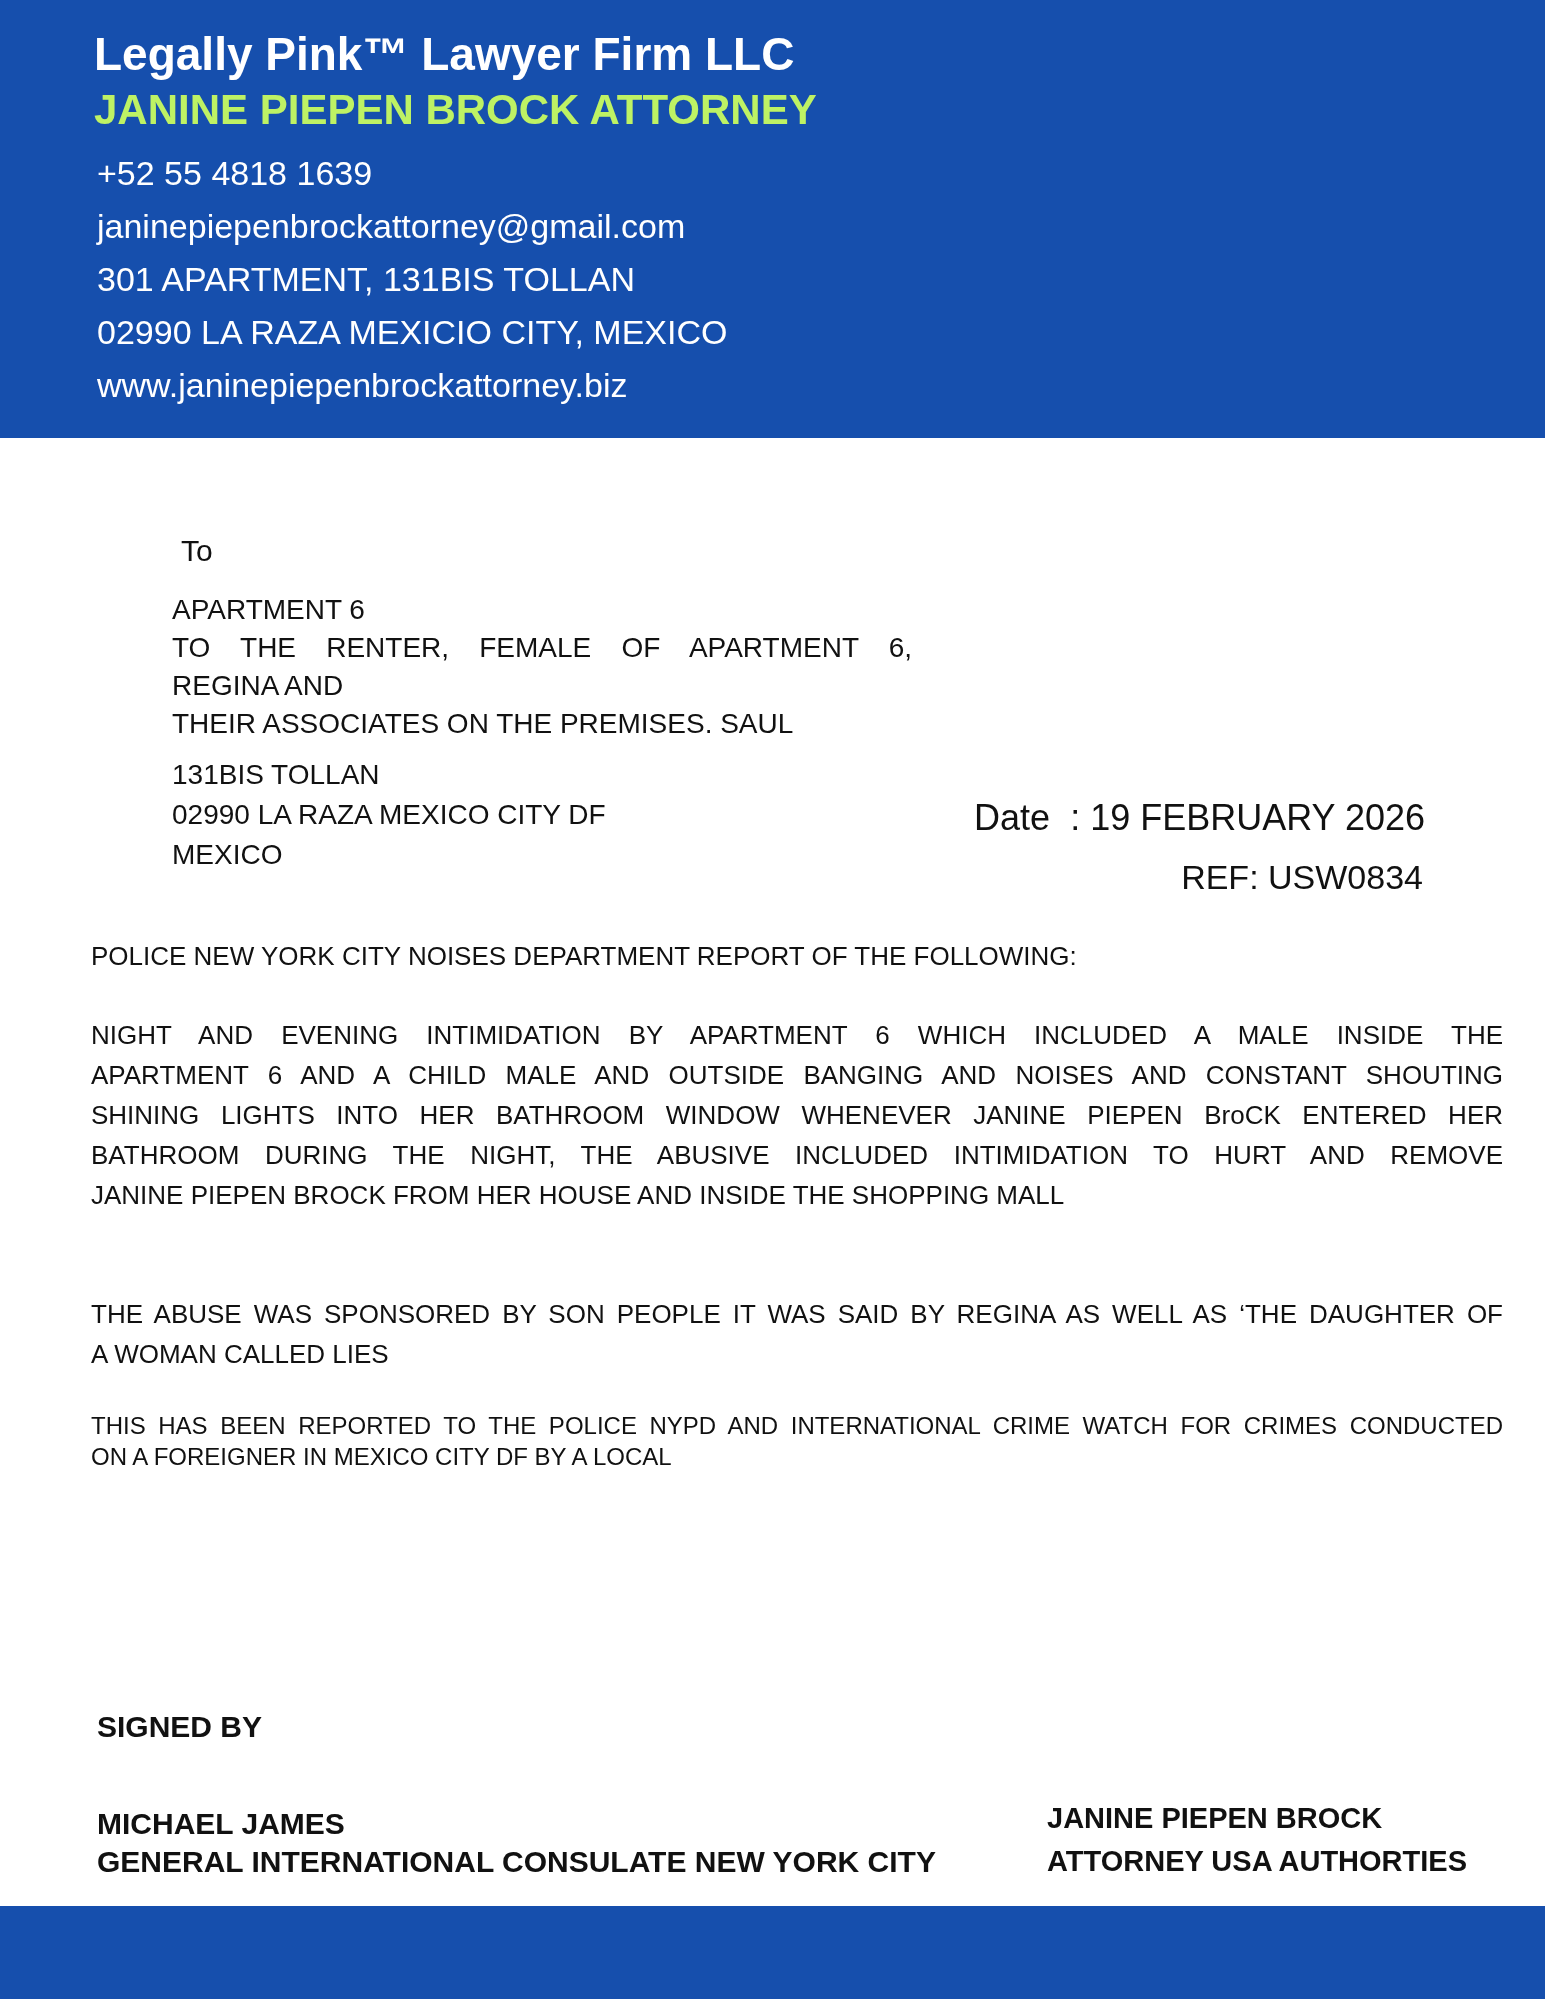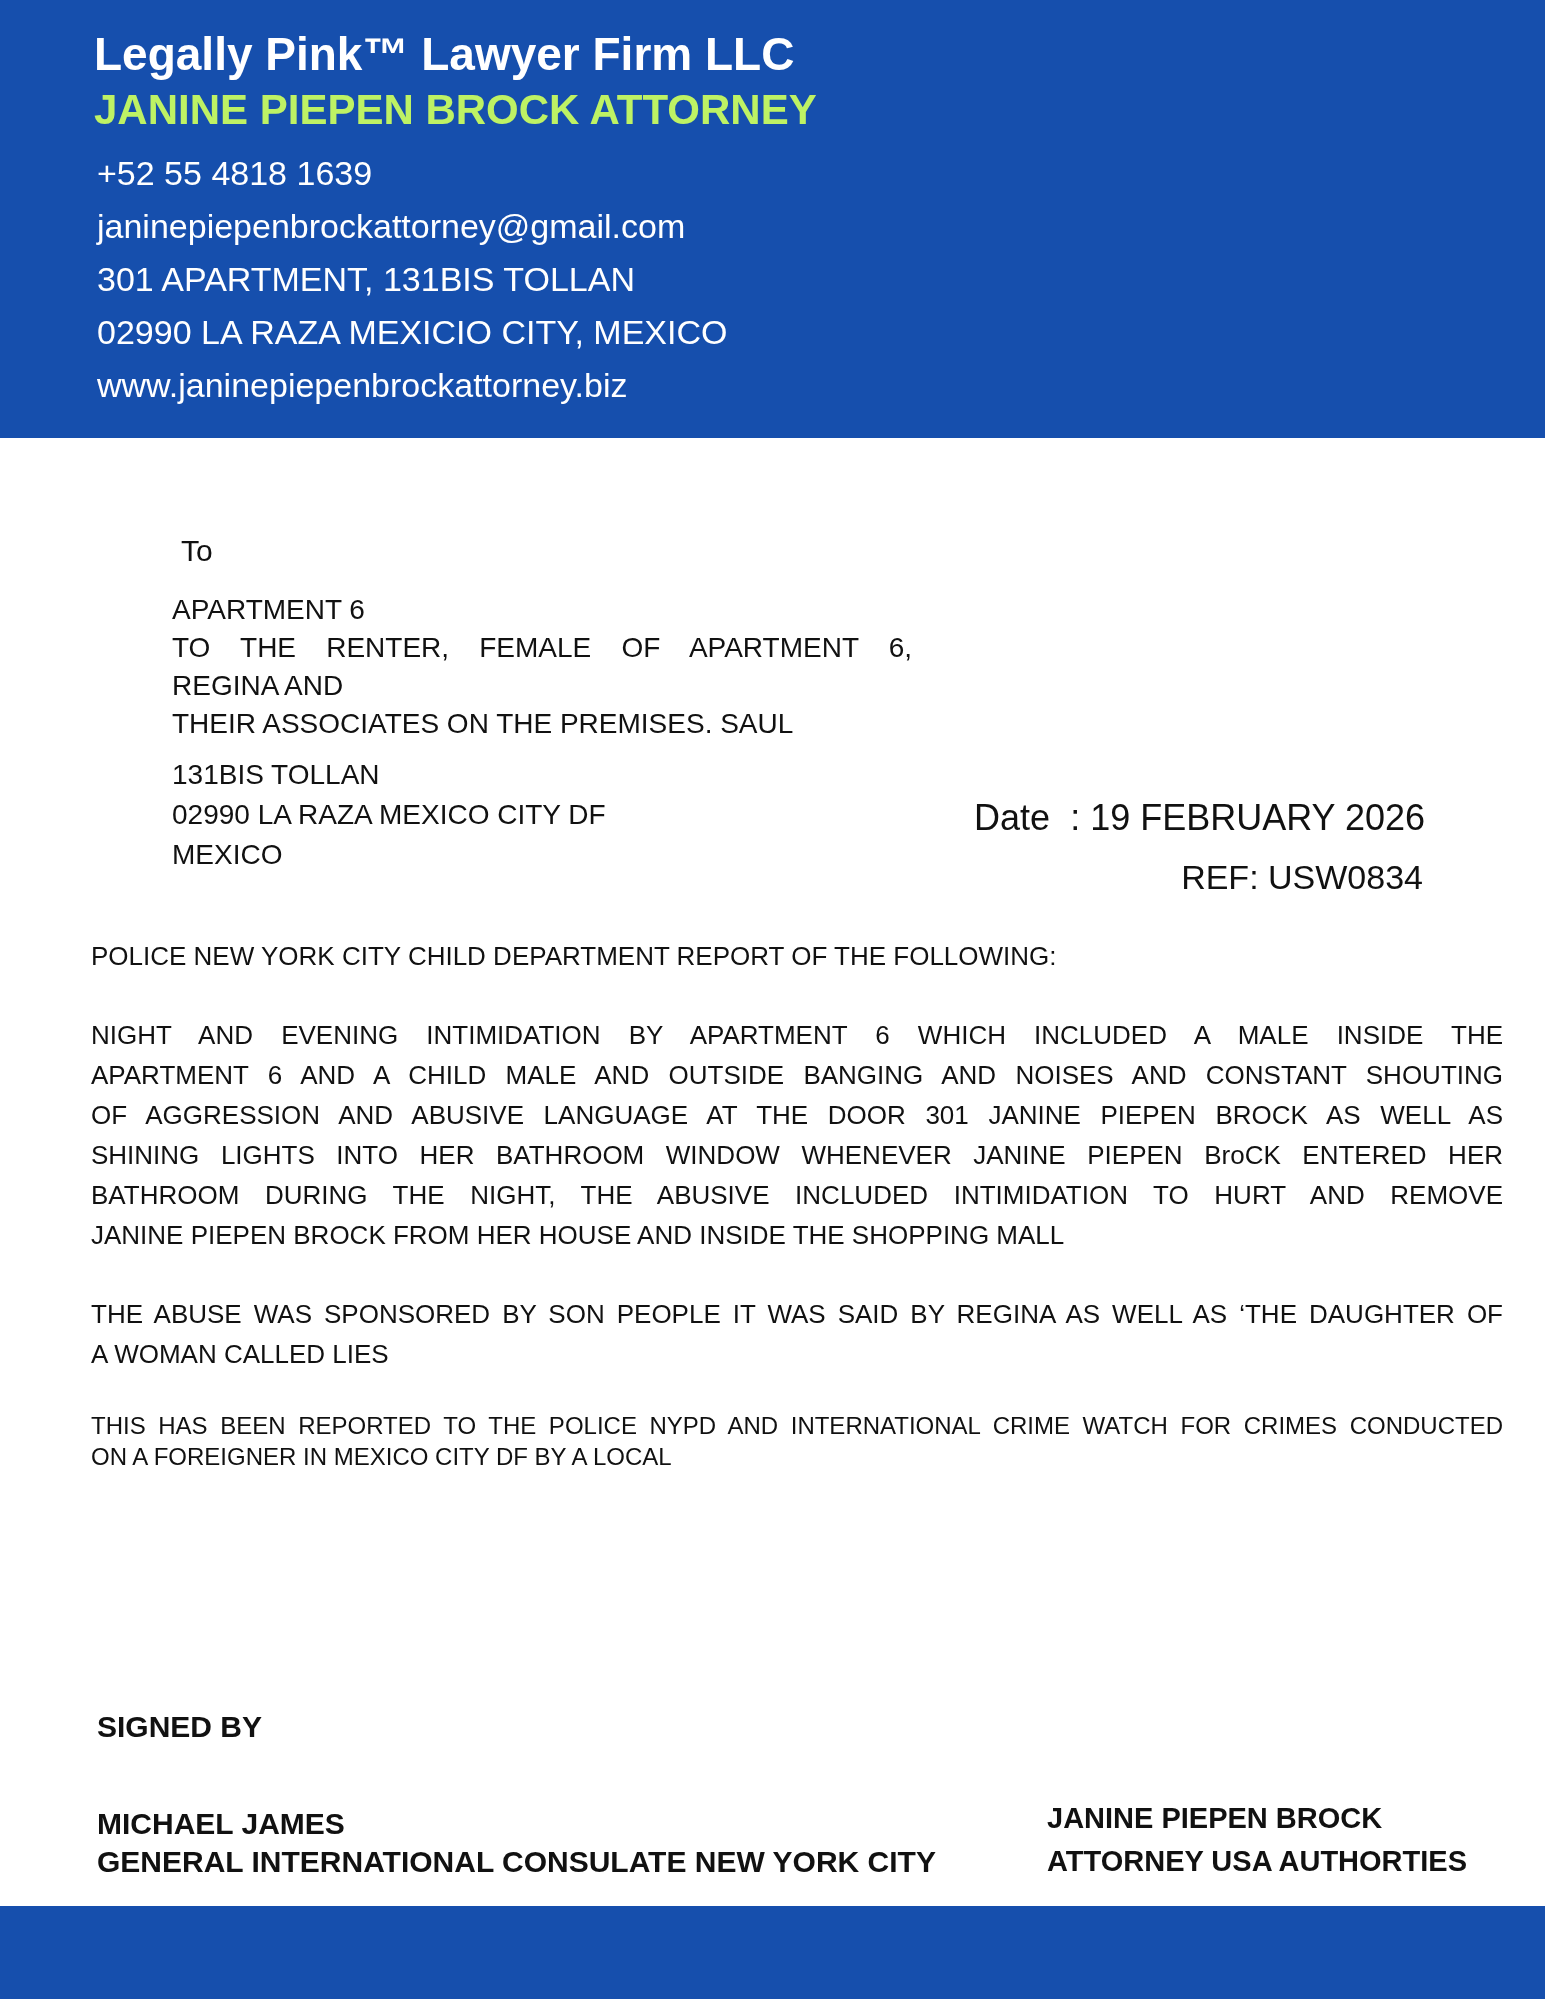--- a/index.html
+++ b/index.html
@@ -72,25 +72,24 @@
     </div>
   <div class="abs recipient-address">
       <div class="line">131BIS TOLLAN</div>
       <div class="line">02990 LA RAZA MEXICO CITY DF</div>
       <div class="line">MEXICO</div>
     </div>
 
   <div class="abs date-line">Date  : 19 FEBRUARY 2026</div>
   <div class="abs ref-line">REF: USW0834</div>
 
-  <div class="abs intro-line">POLICE NEW YORK CITY CHILD DEPARTMENT REPORT OF THE FOLLOWING:</div>
+  <div class="abs intro-line">POLICE NEW YORK CITY NOISES DEPARTMENT REPORT OF THE FOLLOWING:</div>
   <div class="abs para para-1">
       <div class="line just">NIGHT AND EVENING INTIMIDATION BY APARTMENT 6 WHICH INCLUDED A MALE INSIDE THE</div>
       <div class="line just">APARTMENT 6 AND A CHILD MALE AND OUTSIDE BANGING AND NOISES AND CONSTANT SHOUTING</div>
-      <div class="line just">OF AGGRESSION AND ABUSIVE LANGUAGE AT THE DOOR 301 JANINE PIEPEN BROCK AS WELL AS</div>
       <div class="line just">SHINING LIGHTS INTO HER BATHROOM WINDOW WHENEVER JANINE PIEPEN BroCK ENTERED HER</div>
       <div class="line just">BATHROOM DURING THE NIGHT, THE ABUSIVE INCLUDED INTIMIDATION TO HURT AND REMOVE</div>
       <div class="line">JANINE PIEPEN BROCK FROM HER HOUSE AND INSIDE THE SHOPPING MALL</div>
     </div>
   <div class="abs para para-2">
       <div class="line just">THE ABUSE WAS SPONSORED BY SON PEOPLE  IT WAS SAID BY REGINA AS WELL AS ‘THE DAUGHTER OF</div>
       <div class="line">A WOMAN CALLED LIES</div>
     </div>
   <div class="abs para para-3">
       <div class="line just">THIS HAS BEEN REPORTED TO THE POLICE NYPD AND  INTERNATIONAL CRIME WATCH FOR CRIMES CONDUCTED</div>

